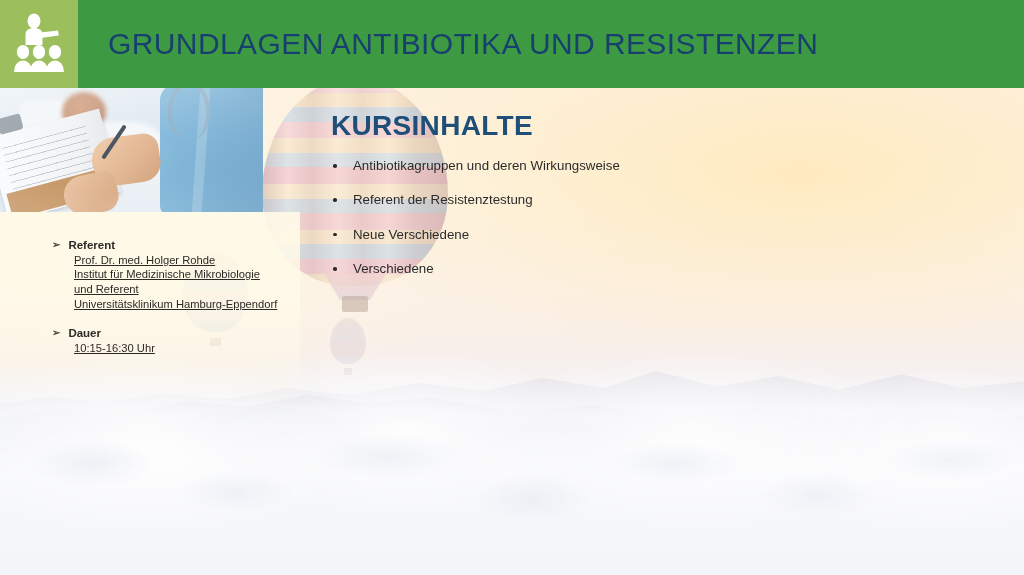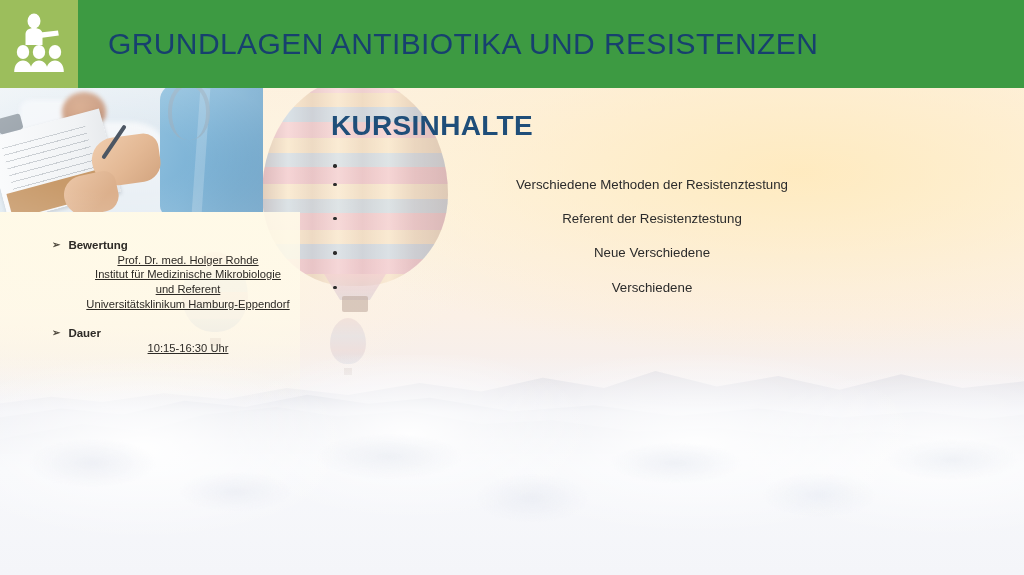--- a/index.html
+++ b/index.html
@@ -11,21 +11,20 @@
   body {
     font-family: "Liberation Sans", sans-serif;
   }
 
   .slide {
     position: relative;
     width: 1024px;
     height: 575px;
     overflow: hidden;
     background: #84cc16;
-    text-align: center;
   }
 
   
   .bg-scene {
     position: absolute;
     inset: 0;
     overflow: hidden;
   }
   
   .bg-sky {
@@ -546,21 +545,21 @@
     <div class="ph-hand2"></div>
     <div class="ph-pen"></div>
     <div class="ph-soft"></div>
   </div>
 
   <div class="info-block">
 
     <div class="info-group">
       <div class="info-head">
         <span class="arrow-bullet">➢</span>
-        <span>Bewertung</span>
+        <span>Referent</span>
       </div>
       <ul class="info-lines">
         <li>Prof. Dr. med. Holger Rohde</li>
         <li>Institut für Medizinische Mikrobiologie</li>
         <li>und Referent</li>
         <li>Universitätsklinikum Hamburg-Eppendorf</li>
       </ul>
     </div>
 
     <div class="info-group">
@@ -573,24 +572,21 @@
       </ul>
     </div>
 
   </div>
 
   <div class="content-heading">KURSINHALTE</div>
 
   <ul class="content-list">
     <li>
       <span class="dot"></span>
-    </li>
-    <li>
-      <span class="dot"></span>
-      <span>Verschiedene Methoden der Resistenztestung</span>
+      <span>Antibiotikagruppen und deren Wirkungsweise</span>
     </li>
     <li>
       <span class="dot"></span>
       <span>Referent der Resistenztestung</span>
     </li>
     <li>
       <span class="dot"></span>
       <span>Neue Verschiedene</span>
     </li>
     <li>

